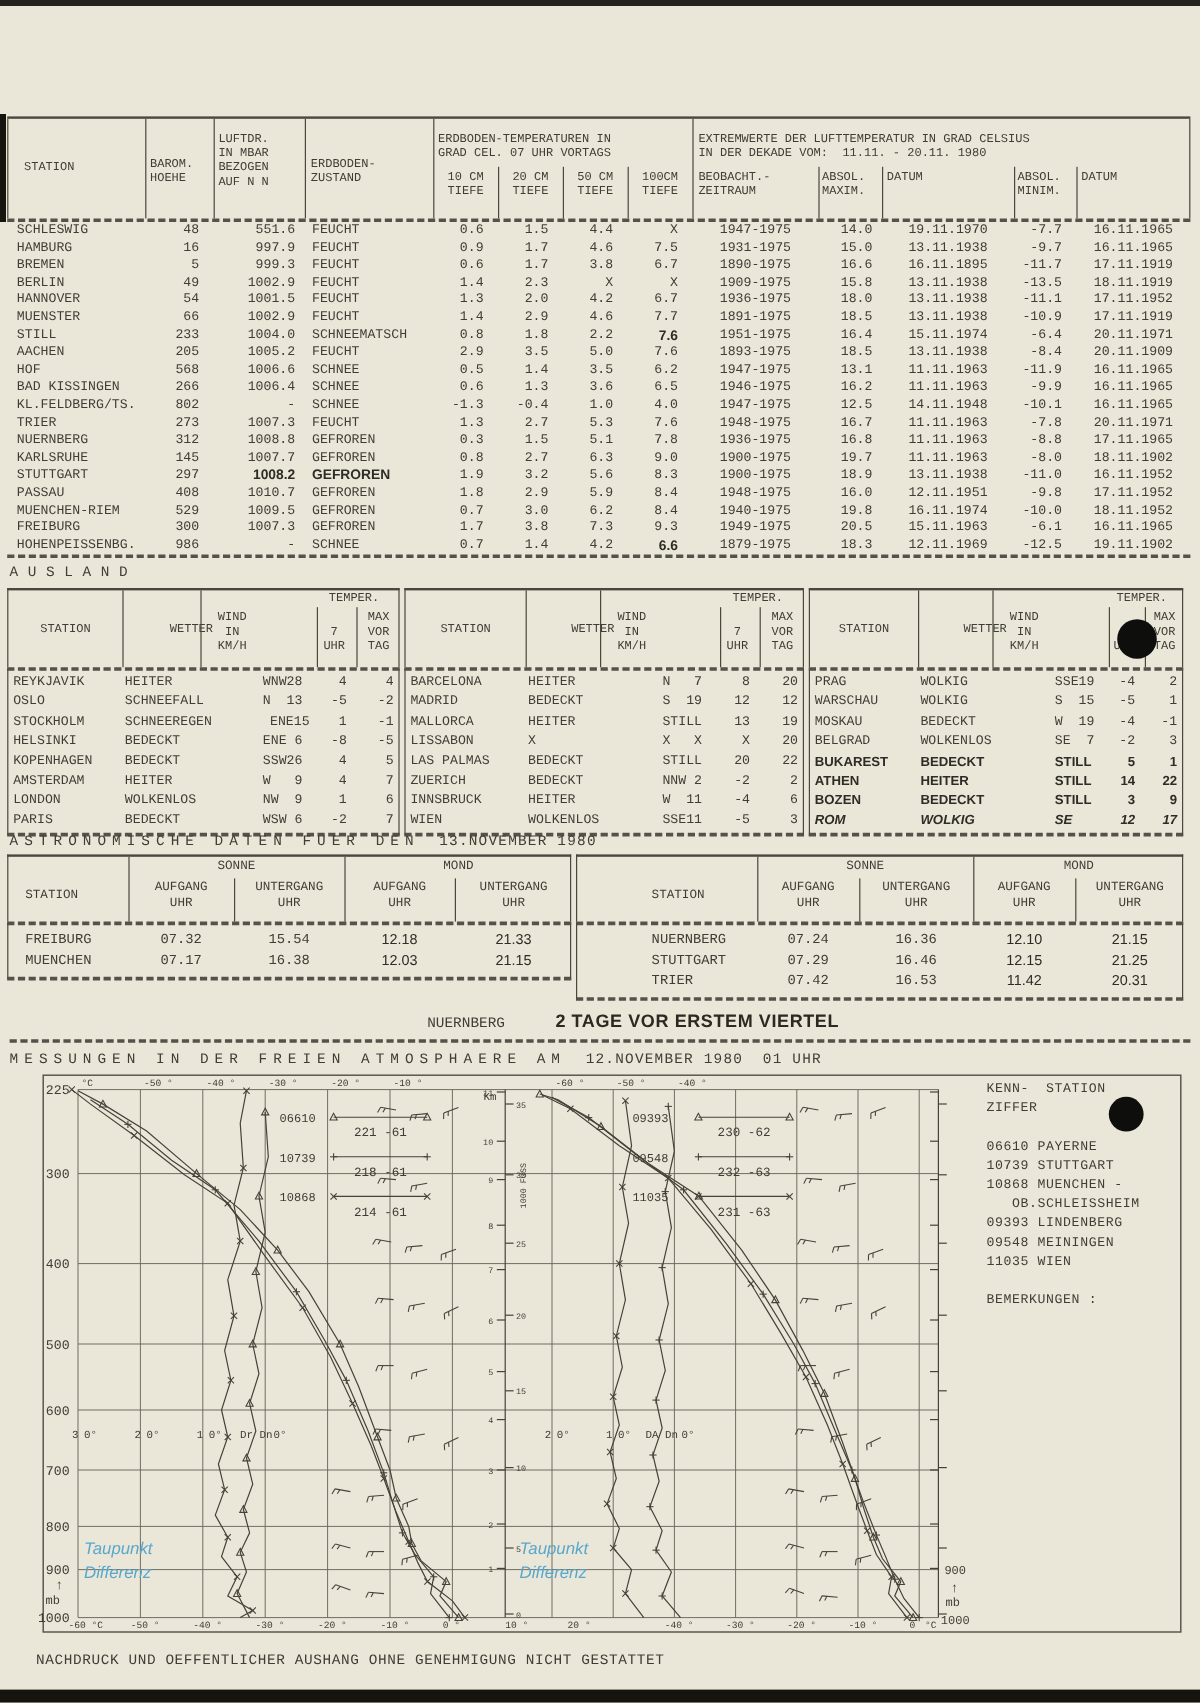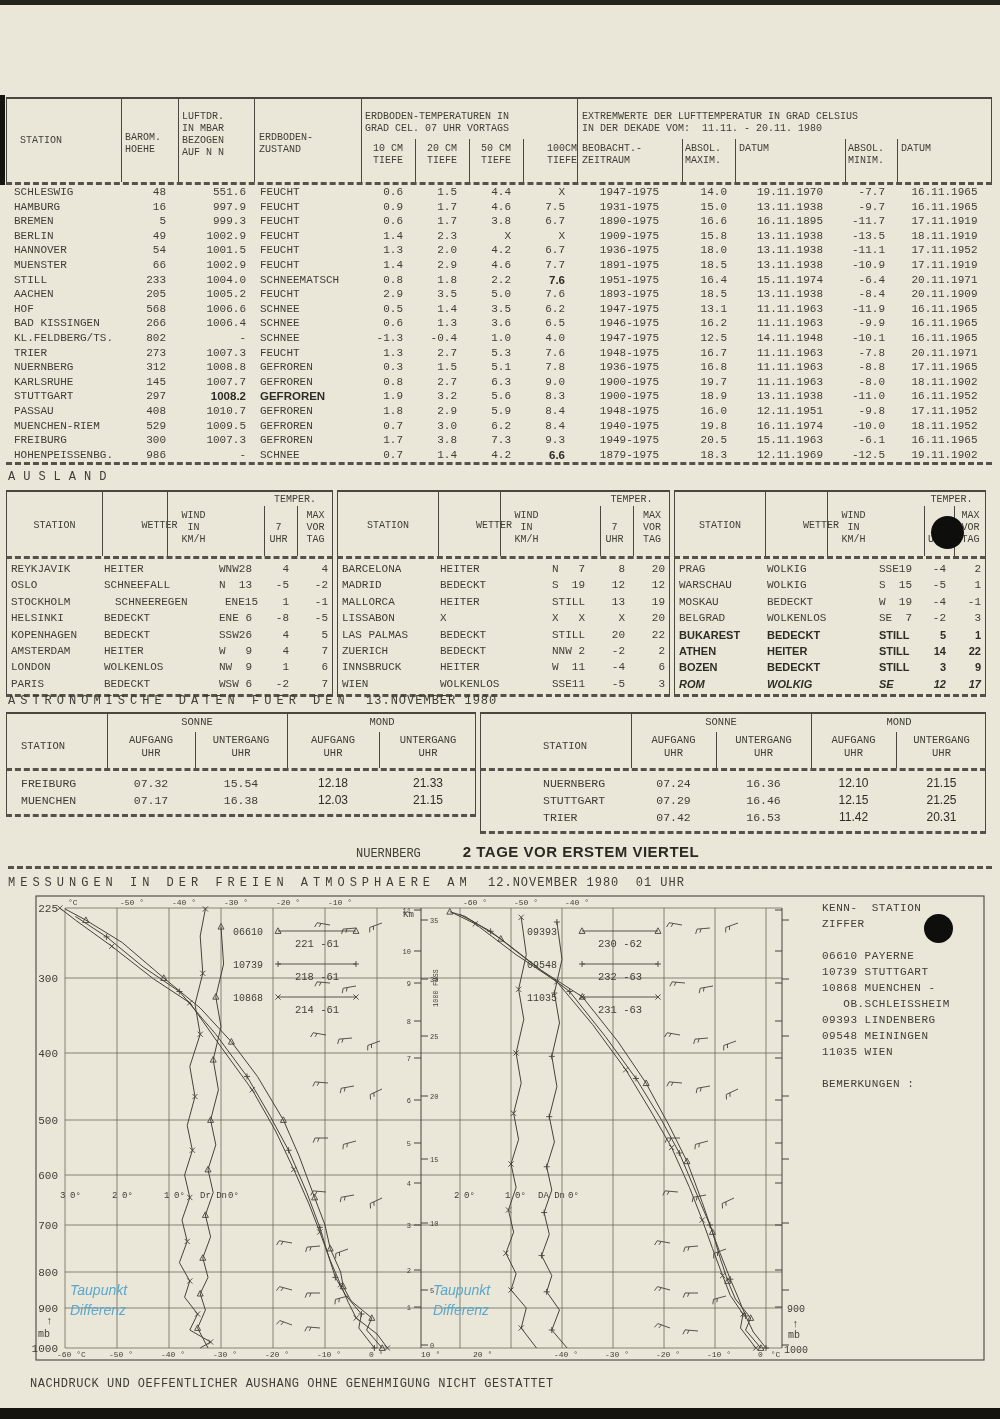--- a/index.html
+++ b/index.html
@@ -81,21 +81,21 @@
         <div class="lbl" style="left: 253px; top: 33px; white-space: pre;">ERDBODEN-
 ZUSTAND</div>
         <div class="lbl" style="left: 359px; top: 12px; white-space: pre;">ERDBODEN-TEMPERATUREN IN
 GRAD CEL. 07 UHR VORTAGS</div>
         <div class="lbl" style="left: 355px; top: 44px; width: 54px; text-align: center; white-space: pre;">10 CM
 TIEFE</div>
         <div class="lbl" style="left: 409px; top: 44px; width: 54px; text-align: center; white-space: pre;">20 CM
 TIEFE</div>
         <div class="lbl" style="left: 463px; top: 44px; width: 54px; text-align: center; white-space: pre;">50 CM
 TIEFE</div>
-        <div class="lbl" style="left: 517px; top: 44px; width: 54px; text-align: right; white-space: pre;">100CM
+        <div class="lbl" style="left: 517px; top: 44px; width: 54px; text-align: center; white-space: pre;">100CM
 TIEFE</div>
         <div class="lbl" style="left: 576px; top: 12px; white-space: pre;">EXTREMWERTE DER LUFTTEMPERATUR IN GRAD CELSIUS
 IN DER DEKADE VOM:  11.11. - 20.11. 1980</div>
         <div class="lbl" style="left: 573px; top: 44px; width: 103px; text-align: left; white-space: pre; padding-left: 3px;">BEOBACHT.-
 ZEITRAUM</div>
         <div class="lbl" style="left: 676px; top: 44px; width: 53px; text-align: left; white-space: pre; padding-left: 3px;">ABSOL.
 MAXIM.</div>
         <div class="lbl" style="left: 733px; top: 44px; white-space: pre;">DATUM</div>
         <div class="lbl" style="left: 839px; top: 44px; width: 52px; text-align: left; white-space: pre; padding-left: 3px;">ABSOL.
 MINIM.</div>
@@ -434,21 +434,21 @@
           </div>
           <div class="aus-row" style="grid-template-columns: 95px 115px 47px 33px 37px;">
             <div style="text-align: left; padding: 0px 0px 0px 4px;">OSLO</div>
             <div style="text-align: left; padding: 0px 0px 0px 2px;">SCHNEEFALL</div>
             <div style="text-align: left; padding: 0px 0px 0px 2px;">N  13</div>
             <div style="text-align: right; padding: 0px 8px 0px 0px;">-5</div>
             <div style="text-align: right; padding: 0px 6px 0px 0px;">-2</div>
           </div>
           <div class="aus-row" style="grid-template-columns: 95px 115px 47px 33px 37px;">
             <div style="text-align: left; padding: 0px 0px 0px 4px;">STOCKHOLM</div>
-            <div style="text-align: left; padding: 0px 0px 0px 2px; margin-left: 11px;">SCHNEEREGEN</div>
+            <div style="text-align: left; padding: 0px 0px 0px 2px;">SCHNEEREGEN</div>
             <div style="text-align: center; padding: 0px 0px 0px 2px;">ENE15</div>
             <div style="text-align: right; padding: 0px 8px 0px 0px;">1</div>
             <div style="text-align: right; padding: 0px 6px 0px 0px;">-1</div>
           </div>
           <div class="aus-row" style="grid-template-columns: 95px 115px 47px 33px 37px;">
             <div style="text-align: left; padding: 0px 0px 0px 4px;">HELSINKI</div>
             <div style="text-align: left; padding: 0px 0px 0px 2px;">BEDECKT</div>
             <div style="text-align: left; padding: 0px 0px 0px 2px;">ENE 6</div>
             <div style="text-align: right; padding: 0px 8px 0px 0px;">-8</div>
             <div style="text-align: right; padding: 0px 6px 0px 0px;">-5</div>

